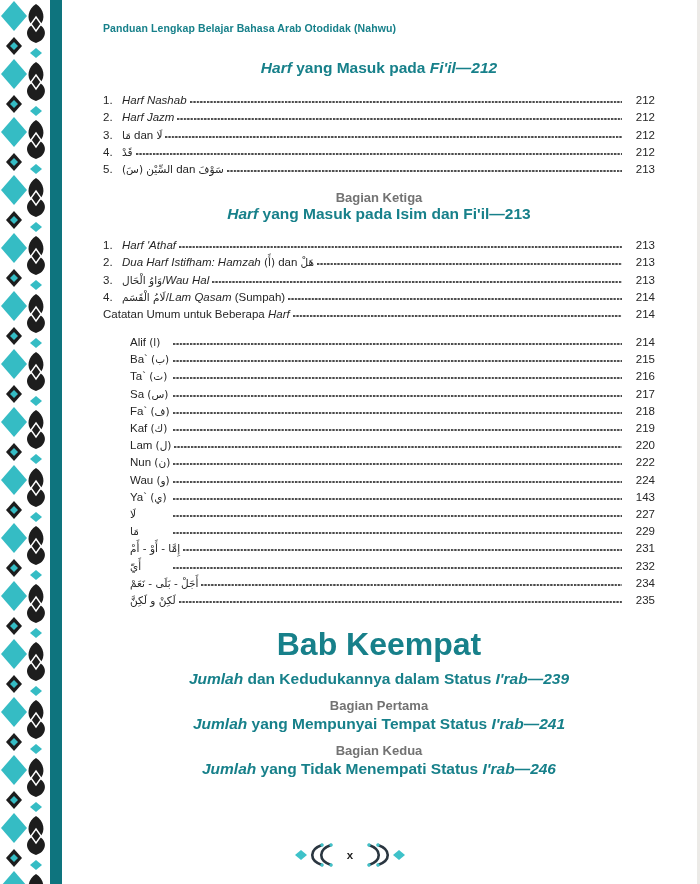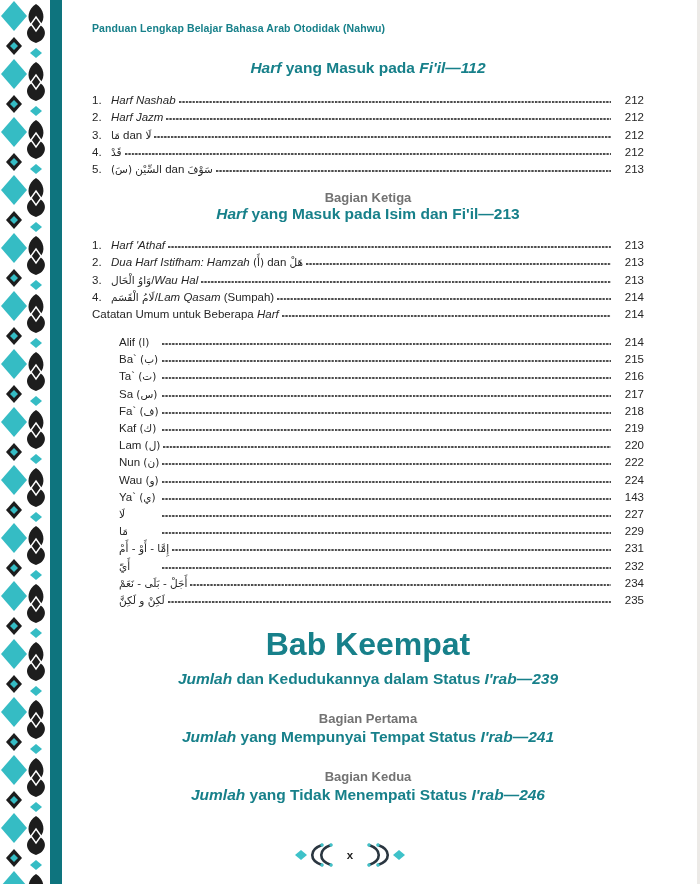--- a/index.html
+++ b/index.html
@@ -3,21 +3,21 @@
 <meta charset="utf-8">
 <style>
   html,body{margin:0;padding:0;}
   body{
     width:700px;height:884px;position:relative;overflow:hidden;
     background:#ffffff;font-family:"Liberation Sans",sans-serif;color:#262626;
   }
   .page{position:absolute;inset:0;background:#fff;}
   .page-right-edge{position:absolute;right:0;top:0;width:3px;height:100%;background:#eceae7;}
   .border-wrap{position:absolute;left:0;top:0;width:64px;height:884px;}
-  .content{position:absolute;left:92px;top:0;width:552px;}
+  .content{position:absolute;left:103px;top:0;width:552px;}
   .running-header{
     margin-top:22px;font-size:10.5px;font-weight:bold;color:#17808a;letter-spacing:.1px;
   }
   .sec-title{
     margin:25px 0 0 0;text-align:center;color:#17808a;
     font-size:15.5px;font-weight:bold;
   }
   .part-label{
     margin-top:15px;text-align:center;color:#737373;font-size:13px;font-weight:bold;
   }
@@ -34,21 +34,21 @@
     background-image:radial-gradient(circle at 1.2px 2px, #4a4a4a 0.95px, transparent 1.3px);
     background-size:3.4px 4px;background-repeat:repeat-x;
   }
   .toc-row .pg{flex:none;width:30px;text-align:right;}
   .toc.letters .toc-row{padding-left:27px;}
   .toc.letters .label{min-width:40px;}
   .bab{text-align:center;color:#17808a;}
   .bab-title{margin-top:20px;font-size:32px;font-weight:bold;}
   .bab-sub{margin-top:7px;font-size:15.5px;font-weight:bold;}
   .bab-sub i, .bab-line i{}
-  .part-label.mt{margin-top:23px;}
+  .part-label.mt{margin-top:10px;}
   .bab-line{margin-top:2px;font-size:15.5px;font-weight:bold;color:#17808a;}
   .footer{
     position:absolute;left:0;right:0;bottom:16px;
     display:flex;align-items:center;justify-content:center;gap:14px;
   }
   .folio{font-size:11.5px;font-weight:bold;color:#222;}
   .orn{display:block;}
   .orn.flip{transform:scaleX(-1);}
 </style>
 </head>
@@ -73,21 +73,21 @@
       <rect x="0" y="0" width="50" height="884" fill="url(#bp)"></rect>
       <rect x="50" y="0" width="12" height="884" fill="#0e747e"></rect>
       <rect x="62" y="0" width="2" height="884" fill="#ffffff"></rect>
     </svg>
   </div>
 
   <div class="content">
 
     <div class="running-header">Panduan Lengkap Belajar Bahasa Arab Otodidak (Nahwu)</div>
 
-    <h2 class="sec-title"><i>Harf</i><span> yang Masuk pada </span><i>Fi'il—112</i></h2>
+    <h2 class="sec-title"><i>Harf</i><span> yang Masuk pada </span><i>Fi'il—212</i></h2>
 
     <div class="toc first">
         <div class="toc-row">
           <span class="num">1.</span>
           <span class="label"><span class="s-it">Harf Nashab</span></span>
           <span class="leader"></span>
           <span class="pg">212</span>
         </div>
         <div class="toc-row">
           <span class="num">2.</span>

